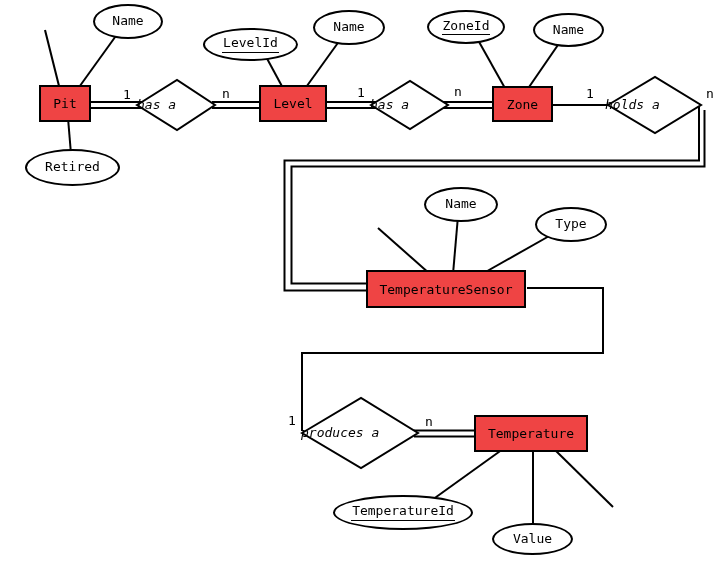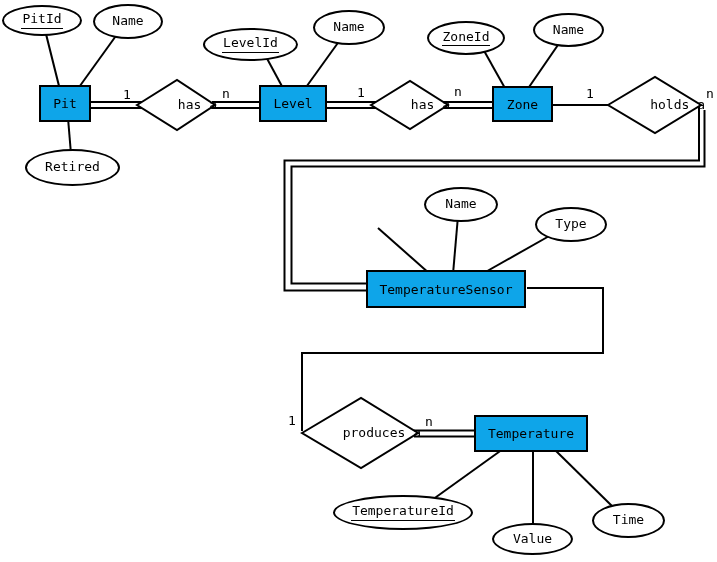--- a/index.html
+++ b/index.html
@@ -11,21 +11,21 @@
     font-family: "DejaVu Sans Mono", monospace;
     font-size: 13px;
     color: #000000;
     overflow: hidden;
   }
   .stage svg { position: absolute; left: 0; top: 0; }
   .entity {
     position: absolute;
     box-sizing: border-box;
     border: 2px solid #000;
-    background: #0ea5e9;
+    background: #ef4444;
     display: flex;
     align-items: center;
     justify-content: center;
     line-height: 1;
     white-space: nowrap;
   }
   .ellipse {
     position: absolute;
     box-sizing: border-box;
     border: 2px solid #000;
@@ -34,25 +34,26 @@
     display: flex;
     align-items: center;
     justify-content: center;
     line-height: 1;
     white-space: nowrap;
   }
   .attr-label { display: inline-block; line-height: 1.1; }
   .attr-label.key { border-bottom: 1px solid #000; padding: 0 1px 1px 1px; }
   .dlabel {
     position: absolute;
-    text-align: right;
+    text-align: left;
     line-height: 14px;
     height: 14px;
     white-space: nowrap;
     pointer-events: none;
+    font-style: italic;
   }
   .card {
     position: absolute;
     width: 14px;
     height: 14px;
     text-align: center;
     line-height: 14px;
   }
 </style>
 </head>
@@ -106,55 +107,49 @@
       <polygon points="302,433 361,398 418,433 361,468"></polygon>
     </g>
   </svg>
 
   <div class="entity" style="left:39px;top:85px;width:52px;height:37px">Pit</div>
   <div class="entity" style="left:259px;top:85px;width:68px;height:37px">Level</div>
   <div class="entity" style="left:492px;top:86px;width:61px;height:36px">Zone</div>
   <div class="entity" style="left:366px;top:270px;width:160px;height:38px">TemperatureSensor</div>
   <div class="entity" style="left:474px;top:415px;width:114px;height:37px">Temperature</div>
 
-  <div class="ellipse" style="left:2px;top:5px;width:80px;height:31px">
-    <span class="attr-label key">PitId</span>
-  </div>
   <div class="ellipse" style="left:93px;top:4px;width:70px;height:35px">
     <span class="attr-label">Name</span>
   </div>
   <div class="ellipse" style="left:25px;top:149px;width:95px;height:37px">
     <span class="attr-label">Retired</span>
   </div>
   <div class="ellipse" style="left:203px;top:28px;width:95px;height:33px">
     <span class="attr-label key">LevelId</span>
   </div>
   <div class="ellipse" style="left:313px;top:10px;width:72px;height:35px">
     <span class="attr-label">Name</span>
   </div>
-  <div class="ellipse" style="left:427px;top:21px;width:78px;height:34px">
+  <div class="ellipse" style="left:427px;top:10px;width:78px;height:34px">
     <span class="attr-label key">ZoneId</span>
   </div>
   <div class="ellipse" style="left:533px;top:13px;width:71px;height:34px">
     <span class="attr-label">Name</span>
   </div>
   <div class="ellipse" style="left:424px;top:187px;width:74px;height:35px">
     <span class="attr-label">Name</span>
   </div>
   <div class="ellipse" style="left:535px;top:207px;width:72px;height:35px">
     <span class="attr-label">Type</span>
   </div>
   <div class="ellipse" style="left:492px;top:523px;width:81px;height:32px">
     <span class="attr-label">Value</span>
   </div>
   <div class="ellipse" style="left:333px;top:495px;width:140px;height:35px">
     <span class="attr-label key">TemperatureId</span>
-  </div>
-  <div class="ellipse" style="left:592px;top:503px;width:73px;height:35px">
-    <span class="attr-label">Time</span>
   </div>
 
   <div class="dlabel" style="left:137px;top:98px;width:80px">has a</div>
   <div class="dlabel" style="left:370px;top:98px;width:80px">has a</div>
   <div class="dlabel" style="left:605px;top:98px;width:100px">holds a</div>
   <div class="dlabel" style="left:301px;top:426px;width:120px">produces a</div>
 
   <span class="card" style="left:120px;top:88px">1</span>
   <span class="card" style="left:219px;top:87px">n</span>
   <span class="card" style="left:354px;top:86px">1</span>

